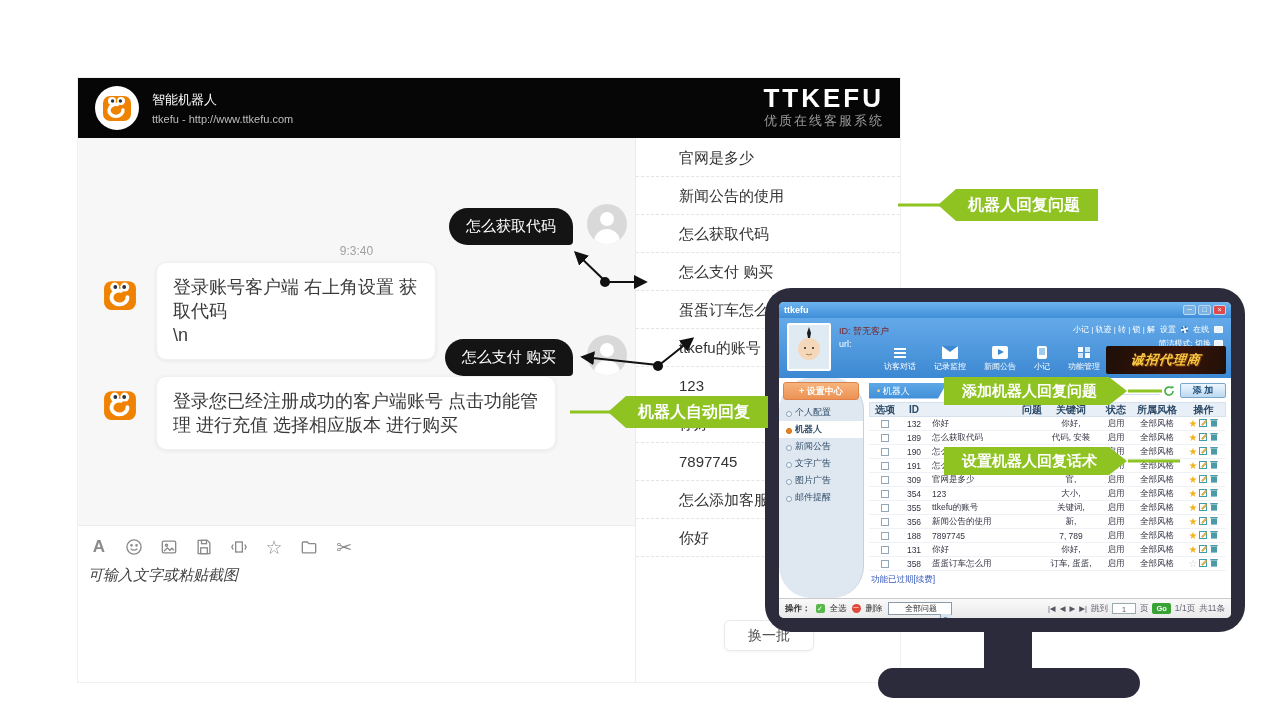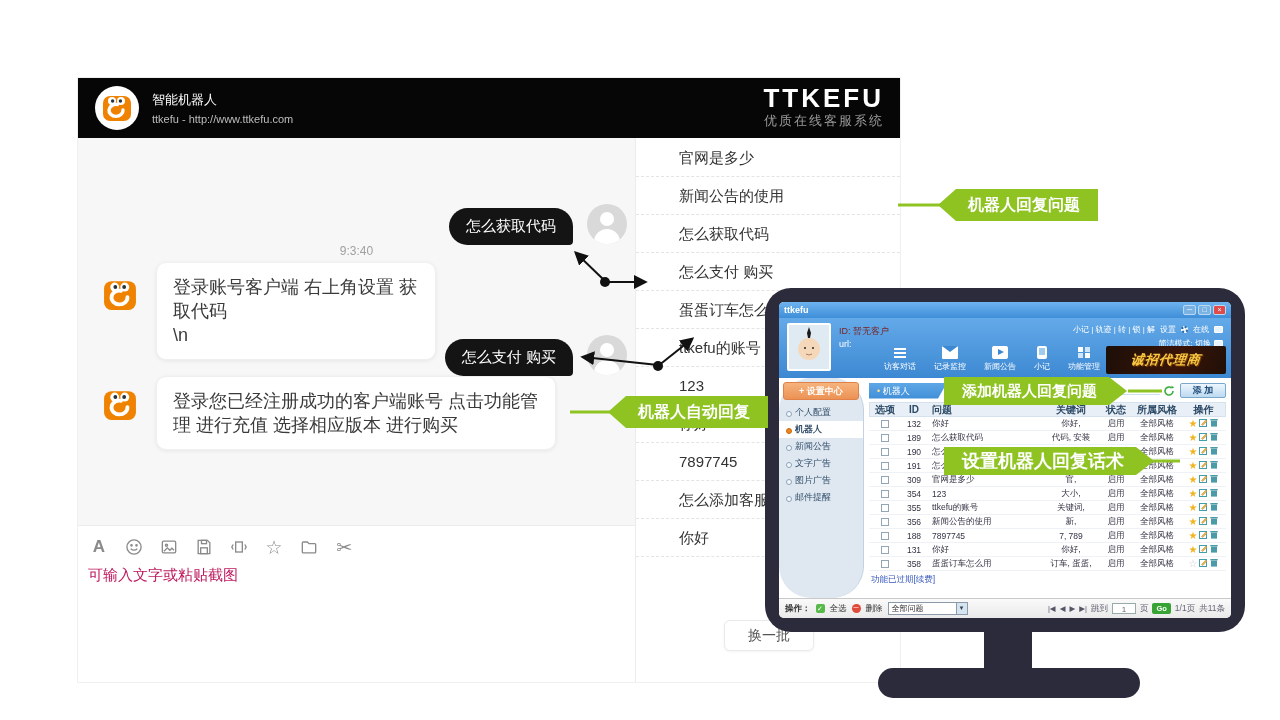--- a/index.html
+++ b/index.html
@@ -34,42 +34,42 @@
   .avatar-bot { position:absolute; left:25px; width:34px; height:34px; }
   .avatar-bot.a1 { top:140px; } .avatar-bot.a2 { top:250px; }
   .bubble-bot { position:absolute; left:78px; background:#fff; color:#3a3a3a; font-size:18px; line-height:24px; padding:12px 16px; border-radius:10px; box-shadow:0 1px 4px rgba(0,0,0,0.07); border:1px solid #f0f0f0; }
   .bubble-bot.b1 { top:124px; max-width:280px; }
   .bubble-bot.b2 { top:238px; width:400px; }
 
   
   .chat-toolbar { position:absolute; left:10px; top:10px; display:flex; gap:13px; align-items:center; }
   .ct-icon { width:22px; height:22px; display:flex; align-items:center; justify-content:center; color:#8a8a8a; font-size:19px; cursor:pointer; }
   .ct-icon svg { display:block; }
-  .chat-placeholder { position:absolute; left:10px; top:40px; color:#be185d; font-size:15px; }
+  .chat-placeholder { position:absolute; left:10px; top:40px; color:#404040; font-size:15px;font-style:italic; }
 
   
   .faq-pane { position:relative; width:265px; height:544px; background:#fff; border-left:1px solid #ececec; }
   .faq-tabs { display:flex; justify-content:space-between; padding:16px 25px 0 25px; }
   .faq-tab { font-size:15px; color:#333; padding-bottom:9px; position:relative; cursor:pointer; }
   .faq-tab.active::after { content:""; position:absolute; left:2px; right:2px; bottom:0; height:2px; background:#2b2b2b; }
   .faq-list { margin-top:1px; }
   .faq-item { height:38px; line-height:38px; padding-left:43px; font-size:15px; color:#333; border-bottom:1px dashed #e4e4e4; white-space:nowrap; overflow:hidden; cursor:pointer; }
   .faq-more { position:absolute; left:88px; top:482px; width:90px; height:31px; background:#fff; border:1px solid #eaeaea; border-radius:6px; font-size:14px; color:#555; text-align:center; line-height:29px; box-shadow:0 1px 3px rgba(0,0,0,0.05); }
 
   
   .connectors { position:absolute; left:0; top:0; z-index:50; pointer-events:none; }
 
   
   .callout { position:absolute; z-index:60; height:32px; display:flex; align-items:center; background:#8ec322; color:#fff; font-weight:bold; font-size:16px; white-space:nowrap; filter:drop-shadow(0 2px 2px rgba(0,0,0,0.25)); }
   .pt-left { clip-path:polygon(18px 0, 100% 0, 100% 100%, 18px 100%, 0 50%); padding:0 18px 0 30px; }
   .pt-right { clip-path:polygon(0 0, calc(100% - 18px) 0, 100% 50%, calc(100% - 18px) 100%, 0 100%); padding:0 30px 0 18px; }
   .callout.c1 { left:938px; top:189px; }
   .callout.c2 { left:608px; top:396px; }
   .callout.c3 { left:944px; top:377px; height:28px; font-size:15px; }
-  .callout.c4 { left:944px; top:447px; height:28px; font-size:18px; }
+  .callout.c4 { left:944px; top:447px; height:28px; font-size:15px; }
 
   
   .monitor { position:absolute; left:765px; top:288px; z-index:40; }
   .m-frame { position:relative; width:480px; height:344px; background:#2c2b3b; border-radius:26px; }
   .m-screen { position:absolute; left:14px; top:14px; width:452px; height:316px; background:#fff; border-radius:5px; overflow:hidden; }
   .m-neck { position:absolute; left:219px; top:342px; width:48px; height:42px; background:#2c2b3b; }
   .m-base { position:absolute; left:113px; top:380px; width:262px; height:30px; background:#2c2b3b; border-radius:15px; }
 
   
   .admin { position:relative; width:452px; height:316px; font-size:9px; color:#333; display:flex; flex-direction:column; }
@@ -114,36 +114,36 @@
   .a-tab { width:78px; height:16px; background:linear-gradient(#5fa8e6,#3f8ed8); color:#fff; font-size:9px; line-height:16px; padding-left:8px; clip-path:polygon(0 0,100% 0,calc(100% - 9px) 100%,0 100%); }
   .a-tab::before { content:"• "; color:#ffe08a; }
   .content-top .spacer { flex:1; border-bottom:1px solid #cfe0ef; height:9px; }
   .refresh-ic { margin:0 3px; display:flex; }
   .btn-add { width:46px; height:15px; background:linear-gradient(#eef7ff,#bcd9f0); border:1px solid #7aa8cc; border-radius:2px; color:#1f4e79; font-weight:bold; font-size:9px; text-align:center; line-height:13px; margin-left:2px; }
 
   .a-table { margin-top:2px; }
   .thead { display:flex; height:15px; background:#e9eff6; border:1px solid #d5e1ed; align-items:center; font-weight:bold; color:#2c4a66; }
   .thead span { display:block; text-align:center; font-size:10px; }
   .thead span:nth-of-type(1){width:30px} .thead span:nth-of-type(2){width:28px}
-  .thead span:nth-of-type(3){width:114px;text-align:left;padding-left:4px} .thead span:nth-of-type(4){width:58px}
+  .thead span:nth-of-type(3){width:114px;text-align:right;padding-left:4px} .thead span:nth-of-type(4){width:58px}
   .thead span:nth-of-type(5){width:32px} .thead span:nth-of-type(6){width:50px} .thead span:nth-of-type(7){width:43px}
   .trow { display:flex; height:14px; align-items:center; border-bottom:1px solid #eef2f7; font-size:8.5px; color:#334;justify-content:center; }
   .c { display:flex; align-items:center; justify-content:center; overflow:hidden; white-space:nowrap; }
   .c-sel{width:30px} .c-id{width:28px} .c-q{width:114px;justify-content:flex-start;padding-left:4px} .c-kw{width:58px}
   .c-st{width:32px} .c-sty{width:50px} .c-op{width:43px;gap:2px}
   .cbx { width:8px; height:8px; border:1px solid #93a6b8; background:#fff; }
   .star { color:#f1b41e; font-size:10px; line-height:10px; }
   .star.off { color:#c9c9c9; }
   .expired { margin-top:3px; color:#3355bb; font-size:8.5px; padding-left:2px; }
 
   .a-bottombar { height:20px; background:linear-gradient(#fafafa,#e9e9e9); border-top:1px solid #c9c9c9; display:flex; align-items:center; padding:0 6px; gap:5px; font-size:8.5px; color:#333; flex:0 0 auto; }
   .bb-op { font-weight:bold; }
   .ck-green { width:9px; height:9px; background:#57b94a; border-radius:2px; color:#fff; font-size:7px; line-height:9px; text-align:center; }
   .ck-red { width:9px; height:9px; background:#e04a3a; border-radius:50%; color:#fff; font-size:7px; line-height:8px; text-align:center; }
-  .bb-select { width:80px; height:13px; border:1px solid #8a9aa8; background:#fff; display:flex; align-items:center; font-size:8px; padding-left:3px; }
+  .bb-select { width:64px; height:13px; border:1px solid #8a9aa8; background:#fff; display:flex; align-items:center; font-size:8px; padding-left:3px;flex-direction:column; }
   .bb-select .arrow { margin-left:auto; width:11px; height:11px; background:#d6e4f0; border-left:1px solid #8a9aa8; font-size:6px; text-align:center; line-height:11px; color:#345; }
   .pager { margin-left:auto; display:flex; align-items:center; gap:4px; color:#667; }
   .pg { font-size:7.5px; color:#556; }
   .jump-input { width:24px; height:11px; border:1px solid #9aa; background:#fff; font-size:8px; text-align:center; line-height:11px; }
   .go-badge { background:#37a334; color:#fff; font-weight:bold; font-size:7.5px; padding:1px 4px; border-radius:2px; }
 </style>
 </head>
 <body>
 
 <div class="page">

